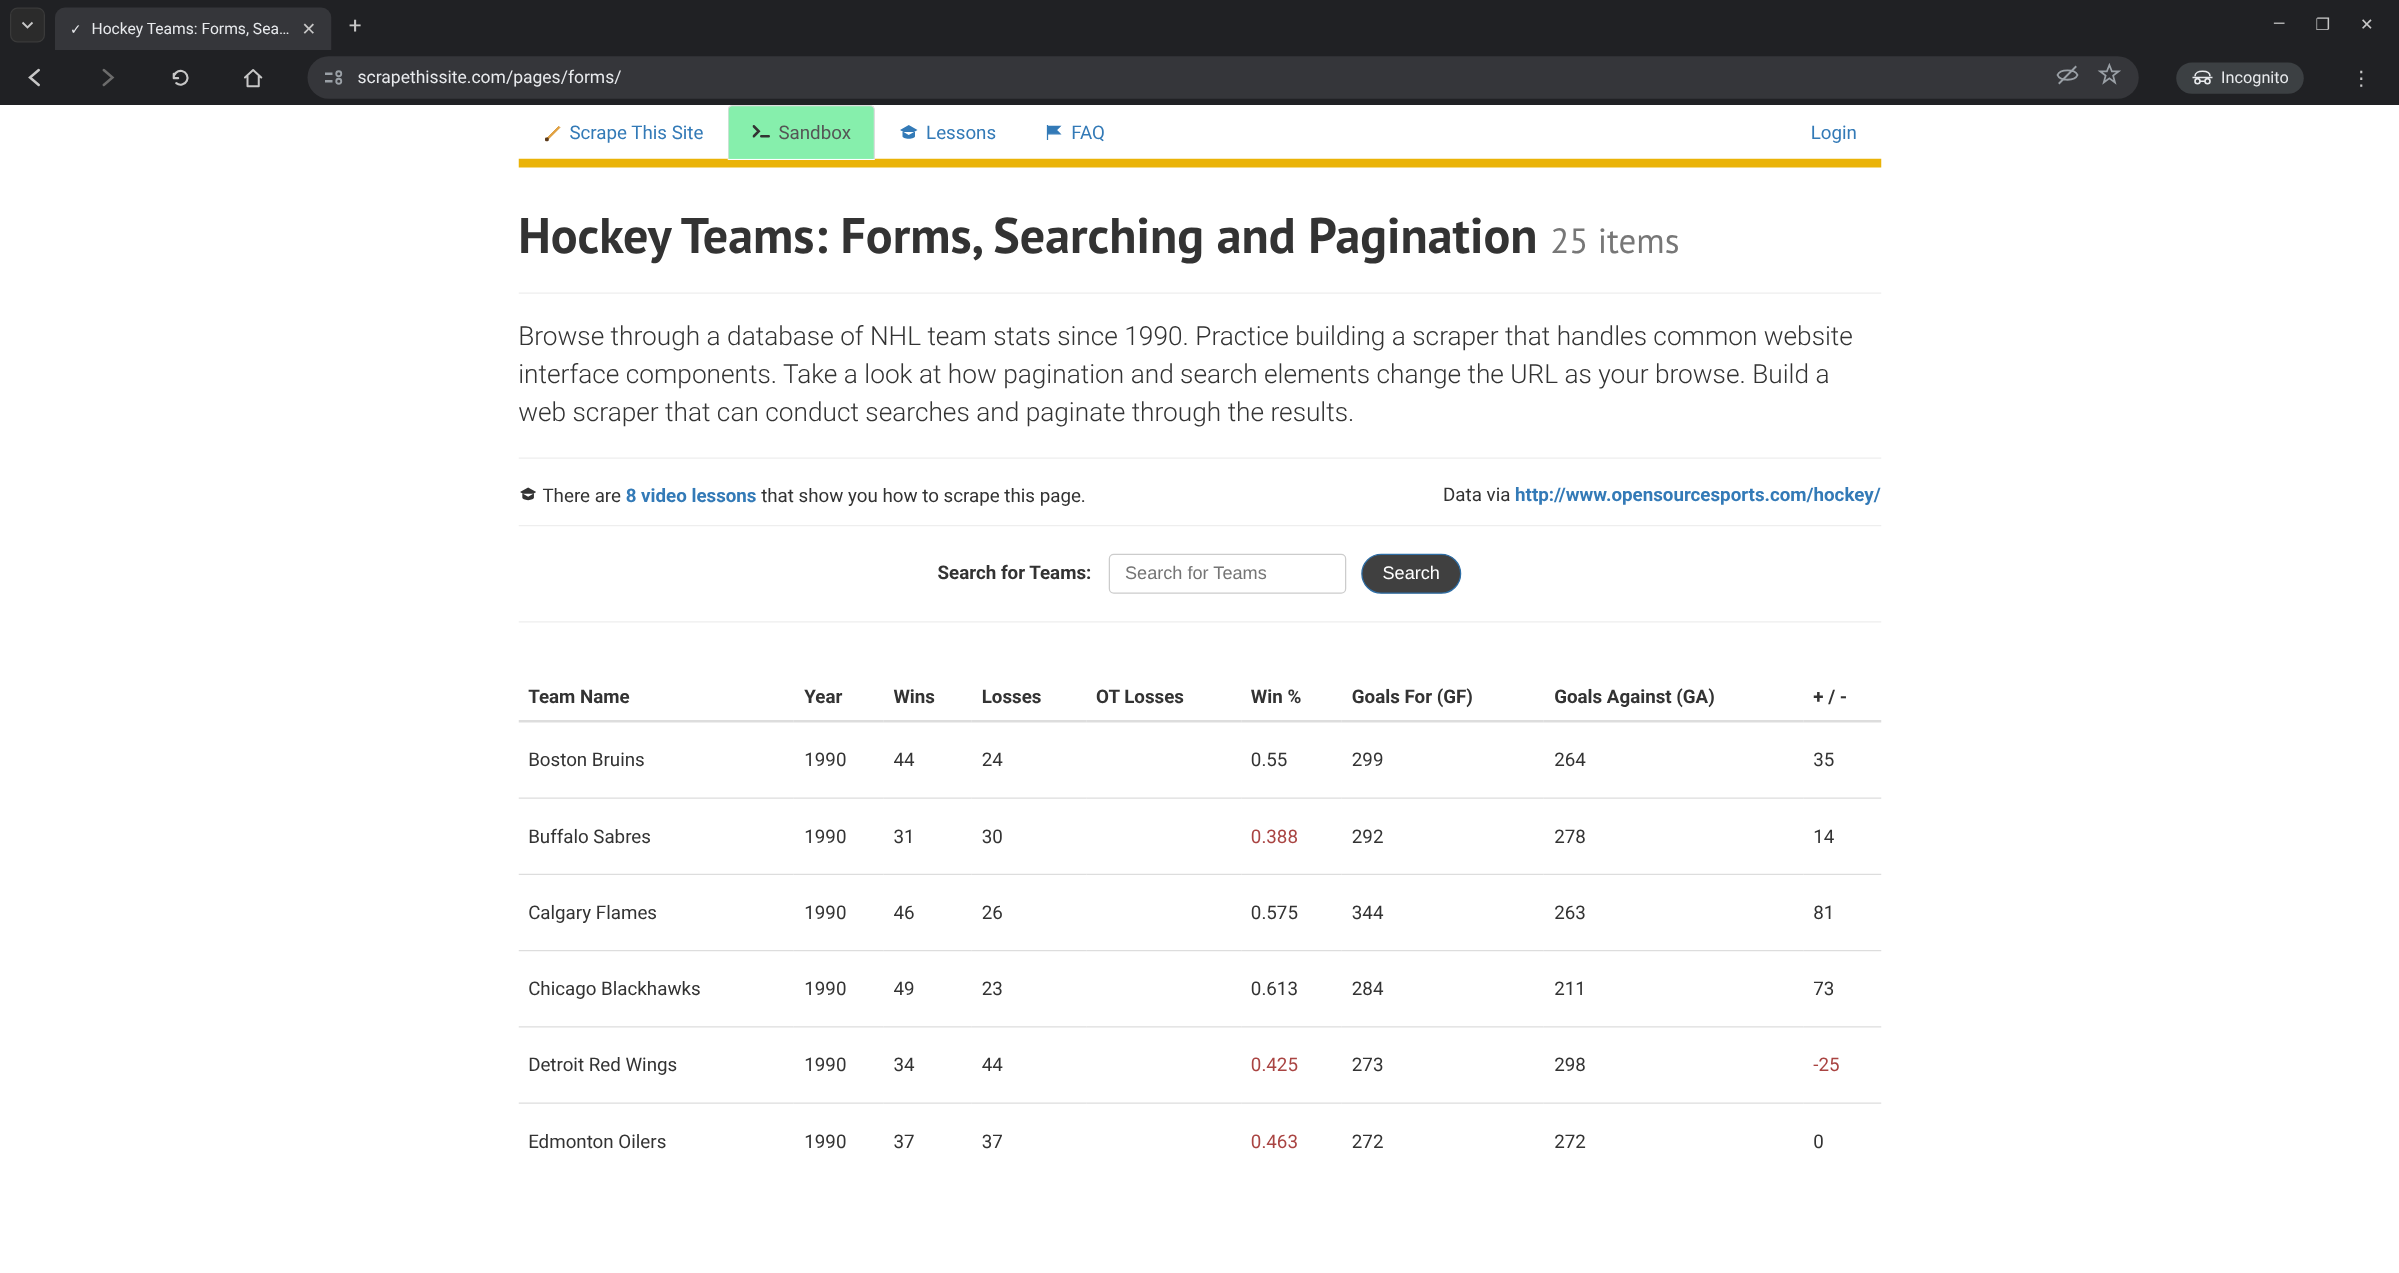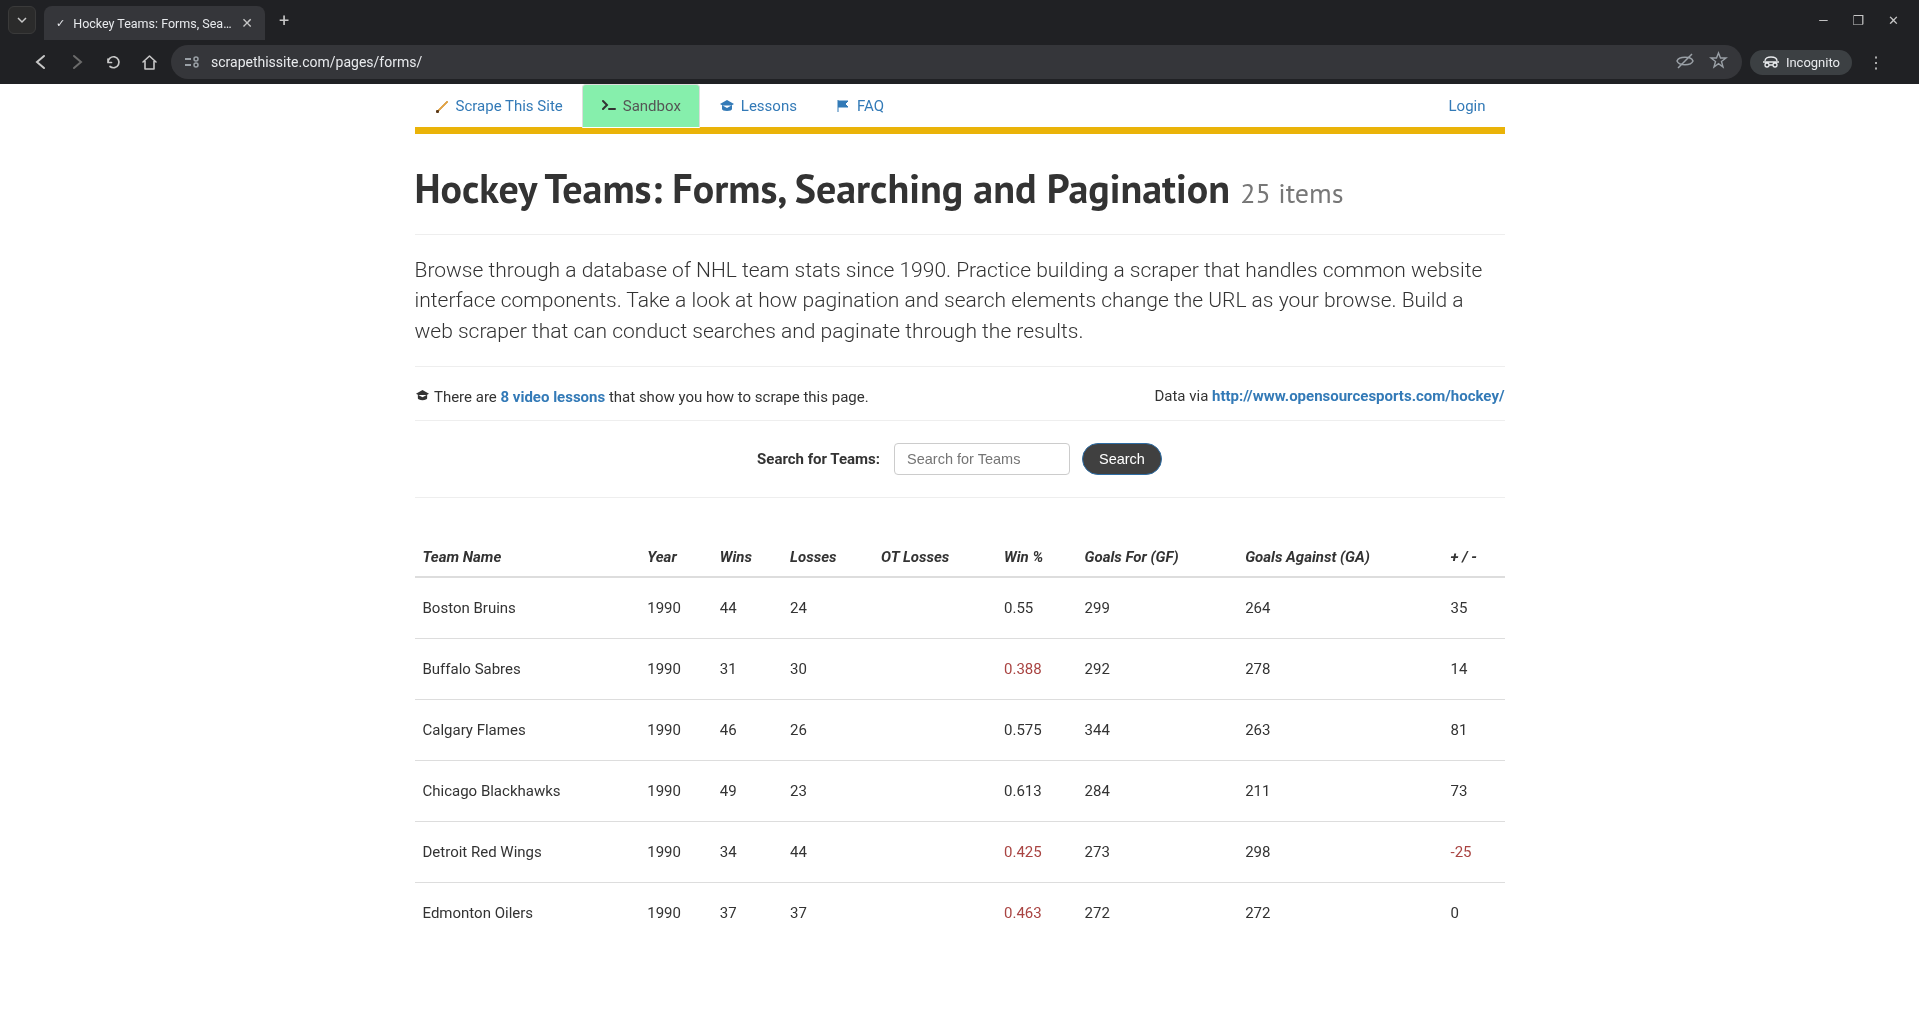--- a/index.html
+++ b/index.html
@@ -41,22 +41,22 @@
 }
 .tab-title { font-size: 12.5px; white-space: nowrap; overflow: hidden; text-overflow: ellipsis; max-width: 160px; }
 .tab-close { color: #c7c7c7; font-size: 14px; }
 .new-tab { color: #c7c7c7; font-size: 18px; padding: 0 6px; }
 .window-controls { margin-left: auto; display: flex; gap: 24px; color: #c7c7c7; padding-right: 12px; }
 .window-controls span { font-size: 13px; }
 
 .toolbar {
   display: flex; align-items: center;
   height: 44px;
-  padding: 0 27px;
-  gap: 8px;
+  padding: 0 14px;
+  gap: 30px;
 }
 .tb-btn { color: #c7c7c7; display:flex; align-items:center; justify-content:center; width:28px; height:28px; }
 .tb-btn.disabled { color: #6b6b6b; }
 .url-bar {
   flex: 1;
   background: #35363a;
   border-radius: 20px;
   height: 34px;
   display: flex; align-items: center;
   padding: 0 14px;
@@ -145,31 +145,31 @@
   padding: 22px 8px;
   border-top: 1px solid #eee;
   border-bottom: 1px solid #eee;
   margin-top: 10px;
   margin-bottom: 40px;
 }
 .search-row label { font-weight: 700; font-size: 15px; margin-right: 10px; }
 .search-row input {
   padding: 7px 12px; font-size: 14.5px;
   border: 1px solid #ccc; border-radius: 4px;
-  width: 176px;
+  width: 190px;
 }
 .btn-primary {
   background: #404040; color: #fff;
   border: 1px solid #2e6da4; border-radius: 16px;
   padding: 7px 16px; font-size: 14.5px;
   margin-left: 8px; cursor: pointer;
 }
 
 table { width: 100%; border-collapse: collapse; font-size: 15px; }
-th { text-align: left; padding: 10px 8px; border-bottom: 2px solid #ddd; font-weight: 700; font-style: italic; }
+th { text-align: left; padding: 10px 8px; border-bottom: 2px solid #ddd; font-weight: 700; }
 td { padding: 21px 8px; border-top: 1px solid #ddd; }
 .text-danger { color: #a94442; }
 
 .nav-icon { display:inline-flex; width:16px; height:16px; align-items:center; justify-content:center; }
 </style>
 </head>
 <body>
 
 <div class="browser-chrome">
   <div class="tab-bar">

